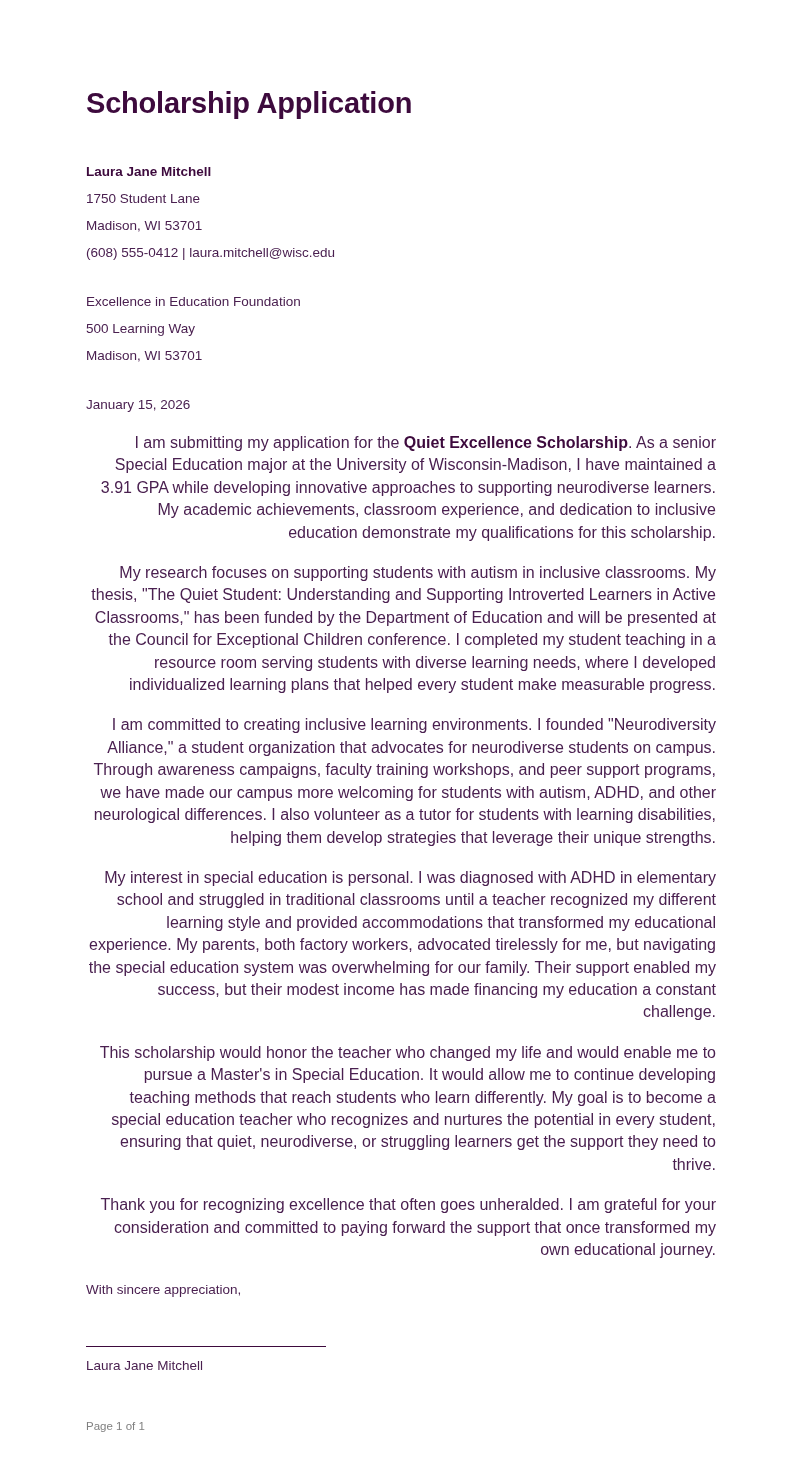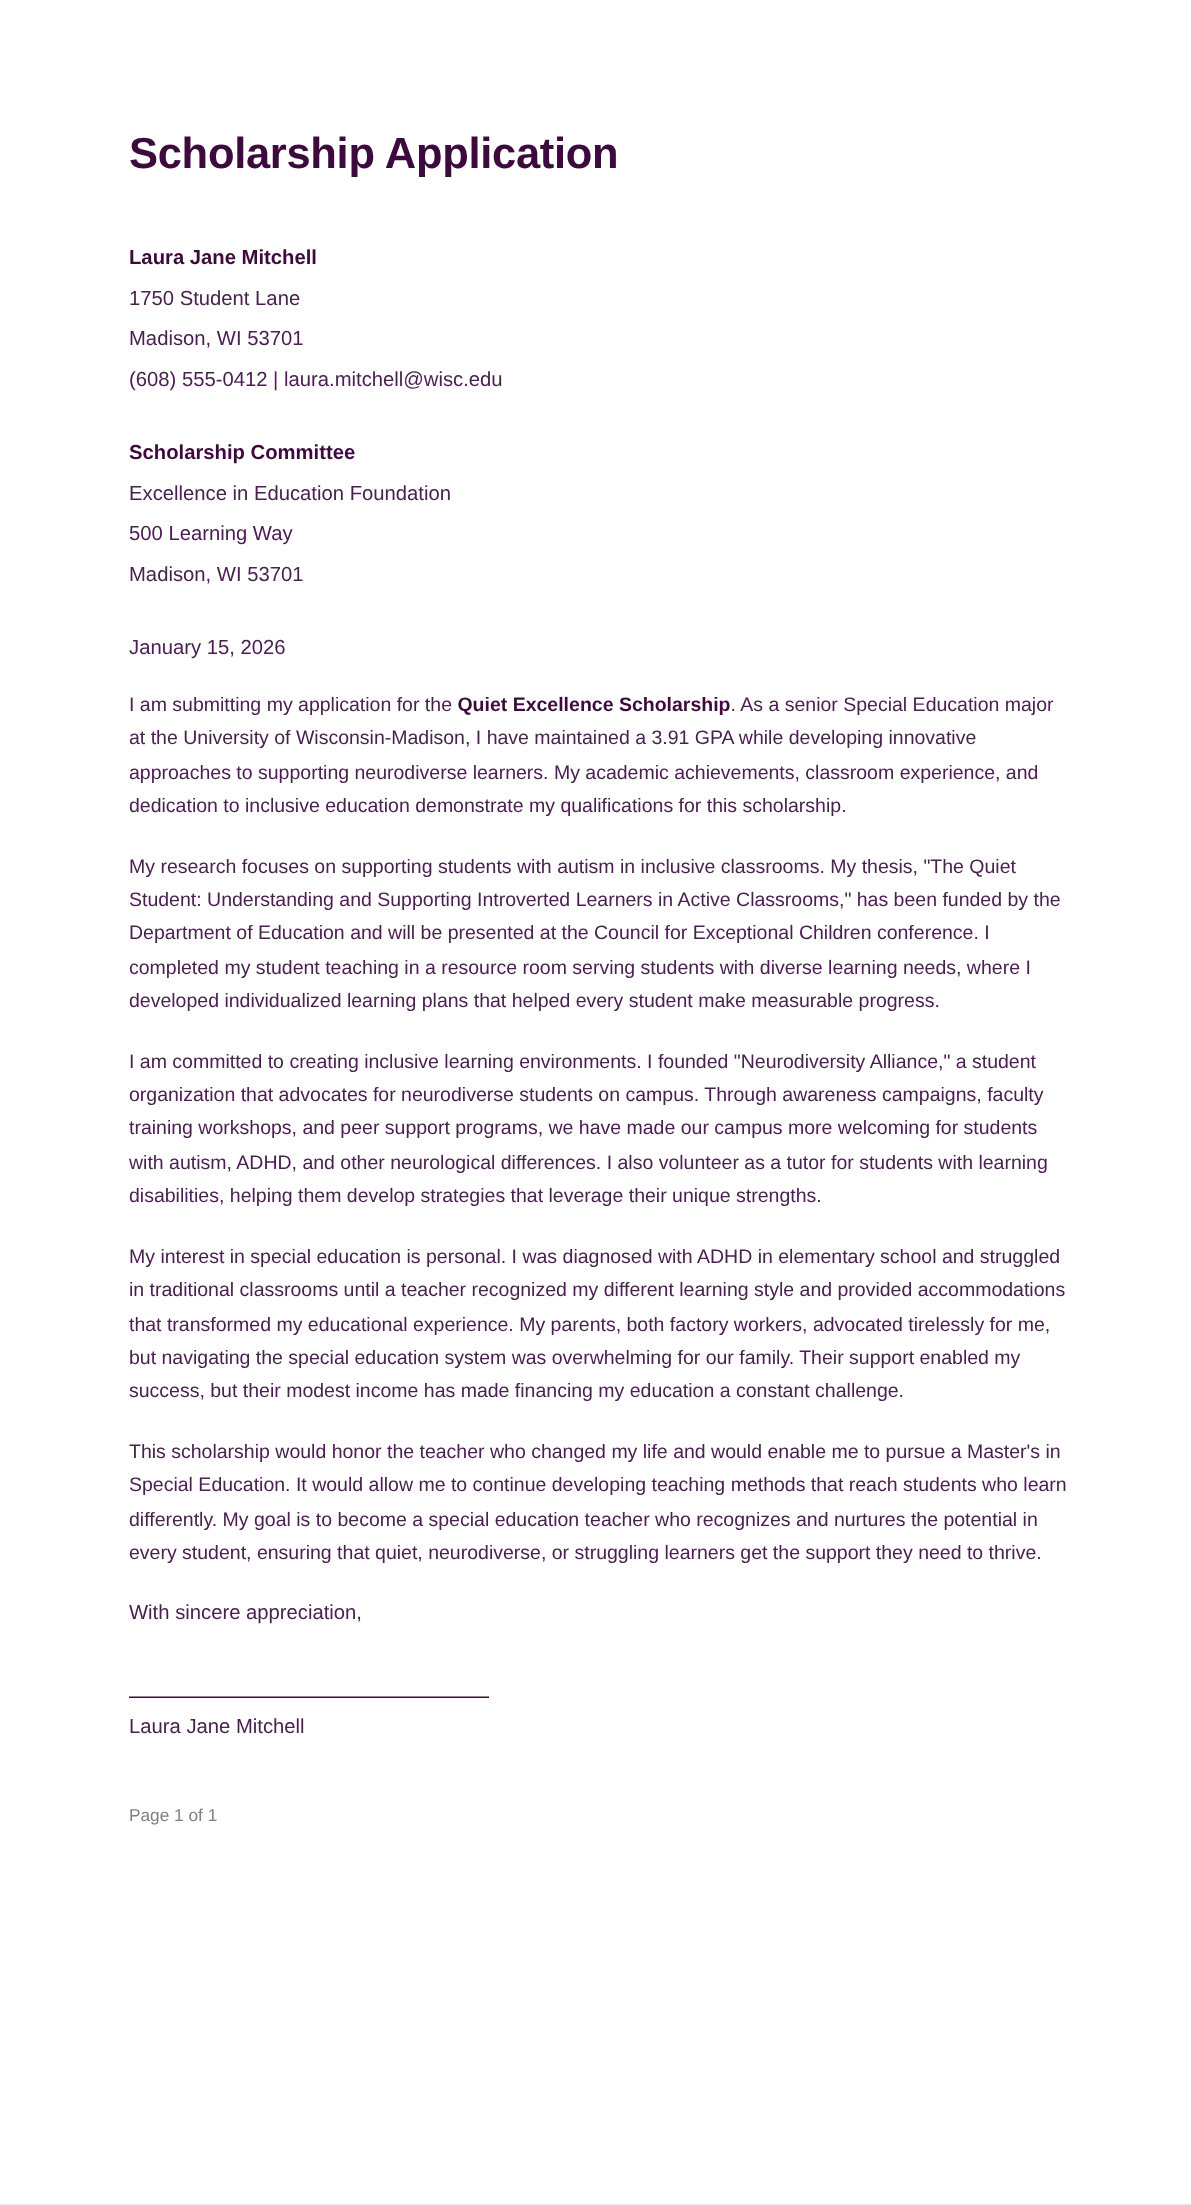--- a/index.html
+++ b/index.html
@@ -57,25 +57,25 @@
   .salutation {
     font-size: 13.5px;
     line-height: 27px;
     color: #4a2050;
     margin: 16px 0 0 0;
   }
   .body-copy {
     margin-top: 14px;
   }
   .para {
-    font-size: 13px;
+    font-size: 16px;
     line-height: 22.4px;
     color: #4a2050;
     margin: 0 0 18px 0;
-    text-align: left;
+    text-align: right;
   }
   .para b, .para strong {
     font-weight: bold;
     color: #3d0a3d;
   }
   .closing {
     font-size: 13.5px;
     line-height: 22.4px;
     color: #4a2050;
     margin: 18px 0 0 0;
@@ -113,41 +113,41 @@
     <h1 class="doc-title">Scholarship Application</h1>
 
     <div class="block">
       <div class="addr-line strong">Laura Jane Mitchell</div>
       <div class="addr-line">1750 Student Lane</div>
       <div class="addr-line">Madison, WI 53701</div>
       <div class="addr-line">(608) 555-0412 | laura.mitchell@wisc.edu</div>
     </div>
 
     <div class="block">
-      <div class="addr-line strong">Scholarship Committee</div>
       <div class="addr-line">Excellence in Education Foundation</div>
       <div class="addr-line">500 Learning Way</div>
       <div class="addr-line">Madison, WI 53701</div>
     </div>
 
     <div class="date-line">January 15, 2026</div>
 
 
     <div class="body-copy">
 
       <p class="para"><span>I am submitting my application for the </span><b>Quiet Excellence Scholarship</b><span>. As a senior Special Education major at the University of Wisconsin-Madison, I have maintained a 3.91 GPA while developing innovative approaches to supporting neurodiverse learners. My academic achievements, classroom experience, and dedication to inclusive education demonstrate my qualifications for this scholarship.</span></p>
 
       <p class="para">My research focuses on supporting students with autism in inclusive classrooms. My thesis, "The Quiet Student: Understanding and Supporting Introverted Learners in Active Classrooms," has been funded by the Department of Education and will be presented at the Council for Exceptional Children conference. I completed my student teaching in a resource room serving students with diverse learning needs, where I developed individualized learning plans that helped every student make measurable progress.</p>
 
       <p class="para">I am committed to creating inclusive learning environments. I founded "Neurodiversity Alliance," a student organization that advocates for neurodiverse students on campus. Through awareness campaigns, faculty training workshops, and peer support programs, we have made our campus more welcoming for students with autism, ADHD, and other neurological differences. I also volunteer as a tutor for students with learning disabilities, helping them develop strategies that leverage their unique strengths.</p>
 
       <p class="para">My interest in special education is personal. I was diagnosed with ADHD in elementary school and struggled in traditional classrooms until a teacher recognized my different learning style and provided accommodations that transformed my educational experience. My parents, both factory workers, advocated tirelessly for me, but navigating the special education system was overwhelming for our family. Their support enabled my success, but their modest income has made financing my education a constant challenge.</p>
 
       <p class="para">This scholarship would honor the teacher who changed my life and would enable me to pursue a Master's in Special Education. It would allow me to continue developing teaching methods that reach students who learn differently. My goal is to become a special education teacher who recognizes and nurtures the potential in every student, ensuring that quiet, neurodiverse, or struggling learners get the support they need to thrive.</p>
 
+      <p class="para">Thank you for recognizing excellence that often goes unheralded. I am grateful for your consideration and committed to paying forward the support that once transformed my own educational journey.</p>
 
     </div>
 
     <div class="closing">With sincere appreciation,</div>
 
     <div class="sig-wrap">
       <div class="sig-rule"></div>
       <div class="sig-name">Laura Jane Mitchell</div>
     </div>
 

